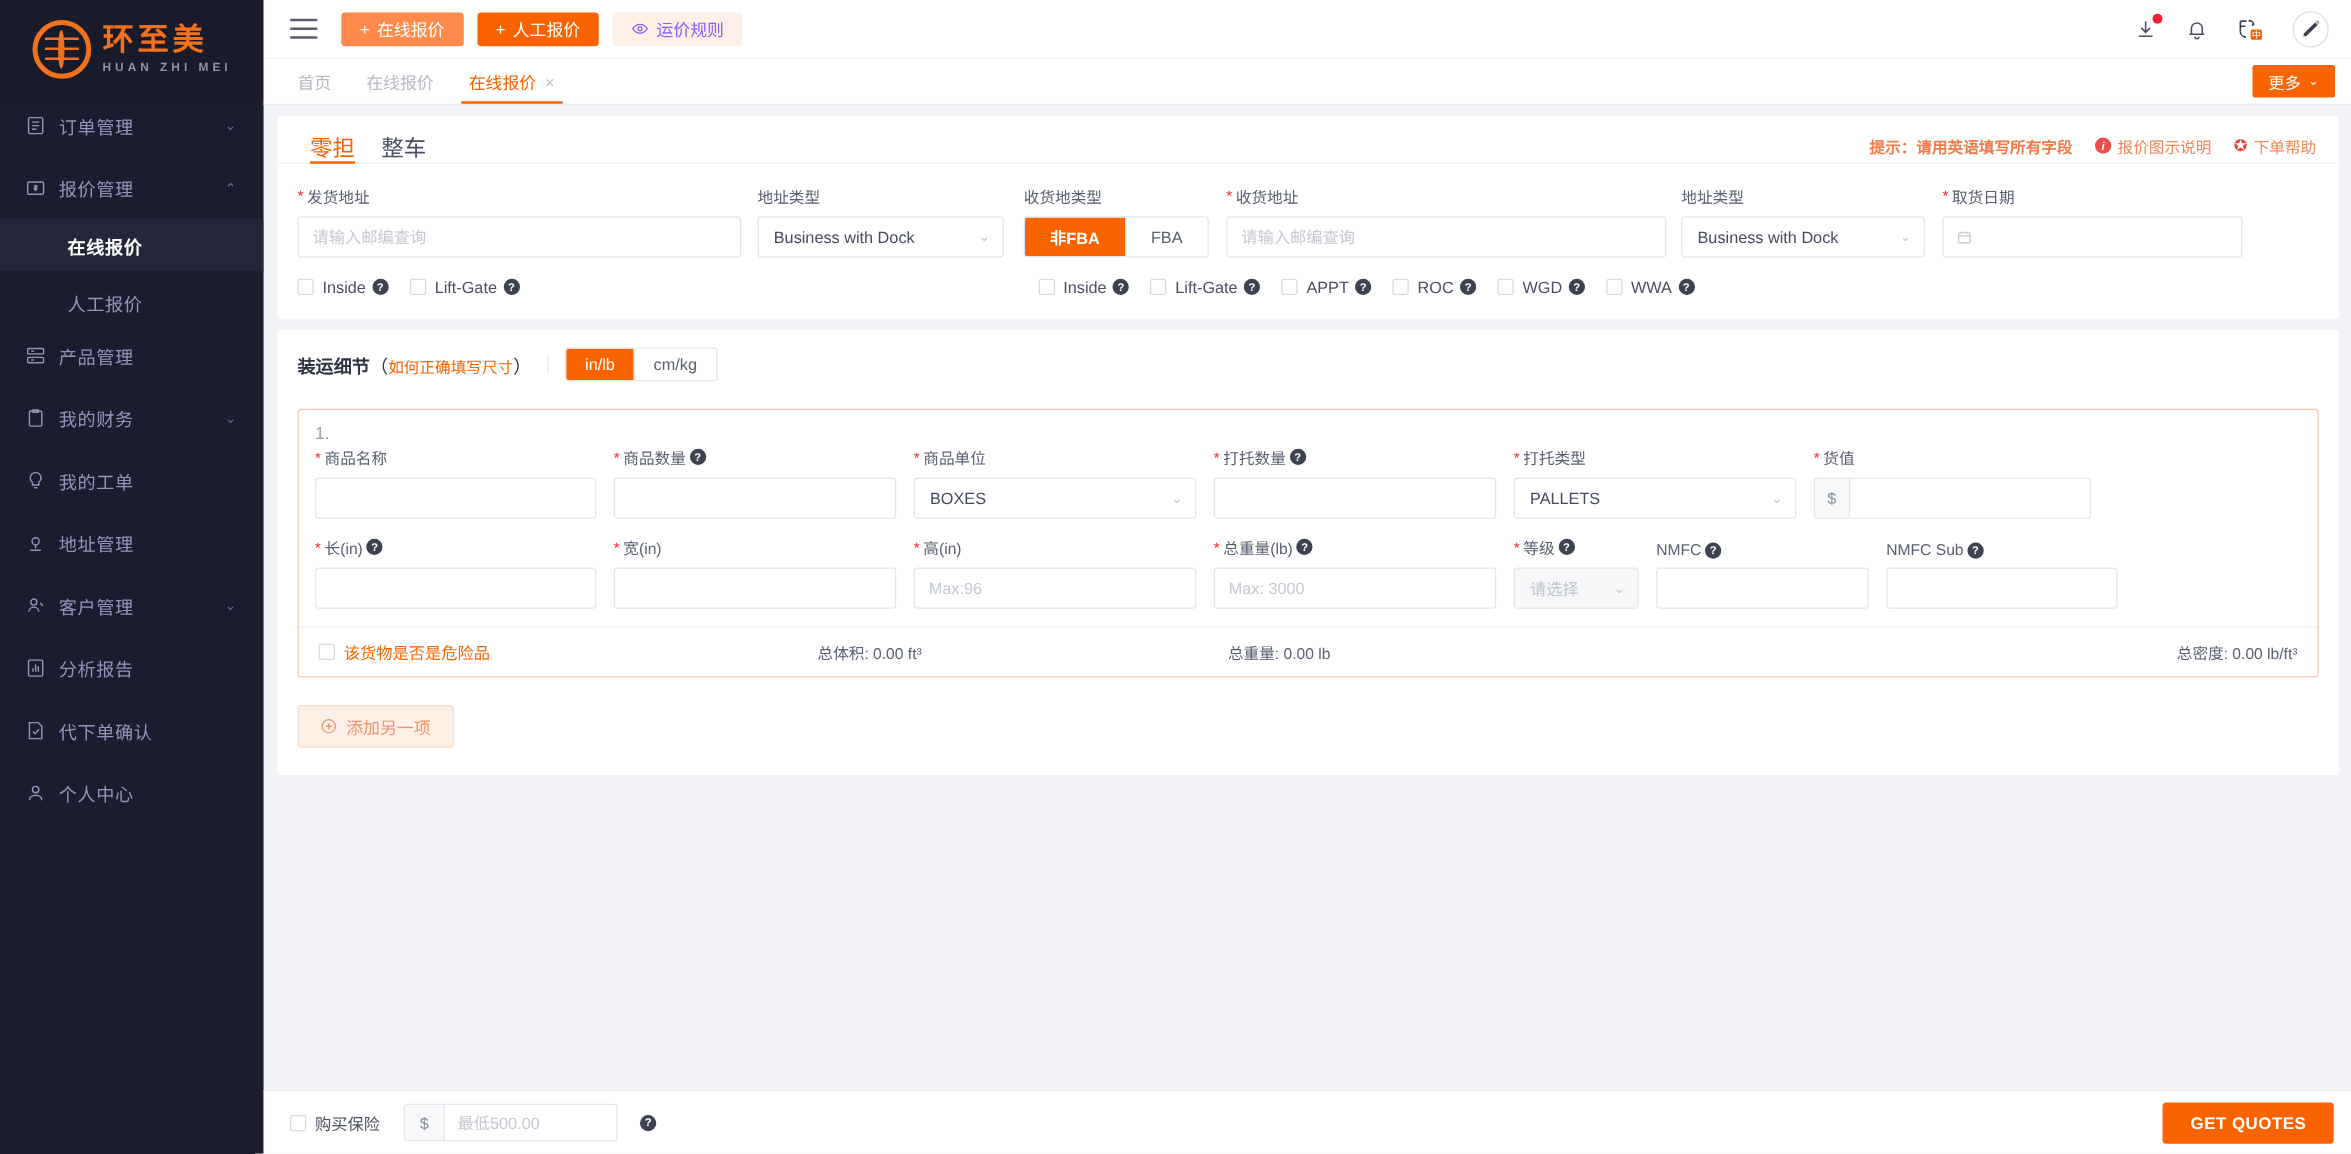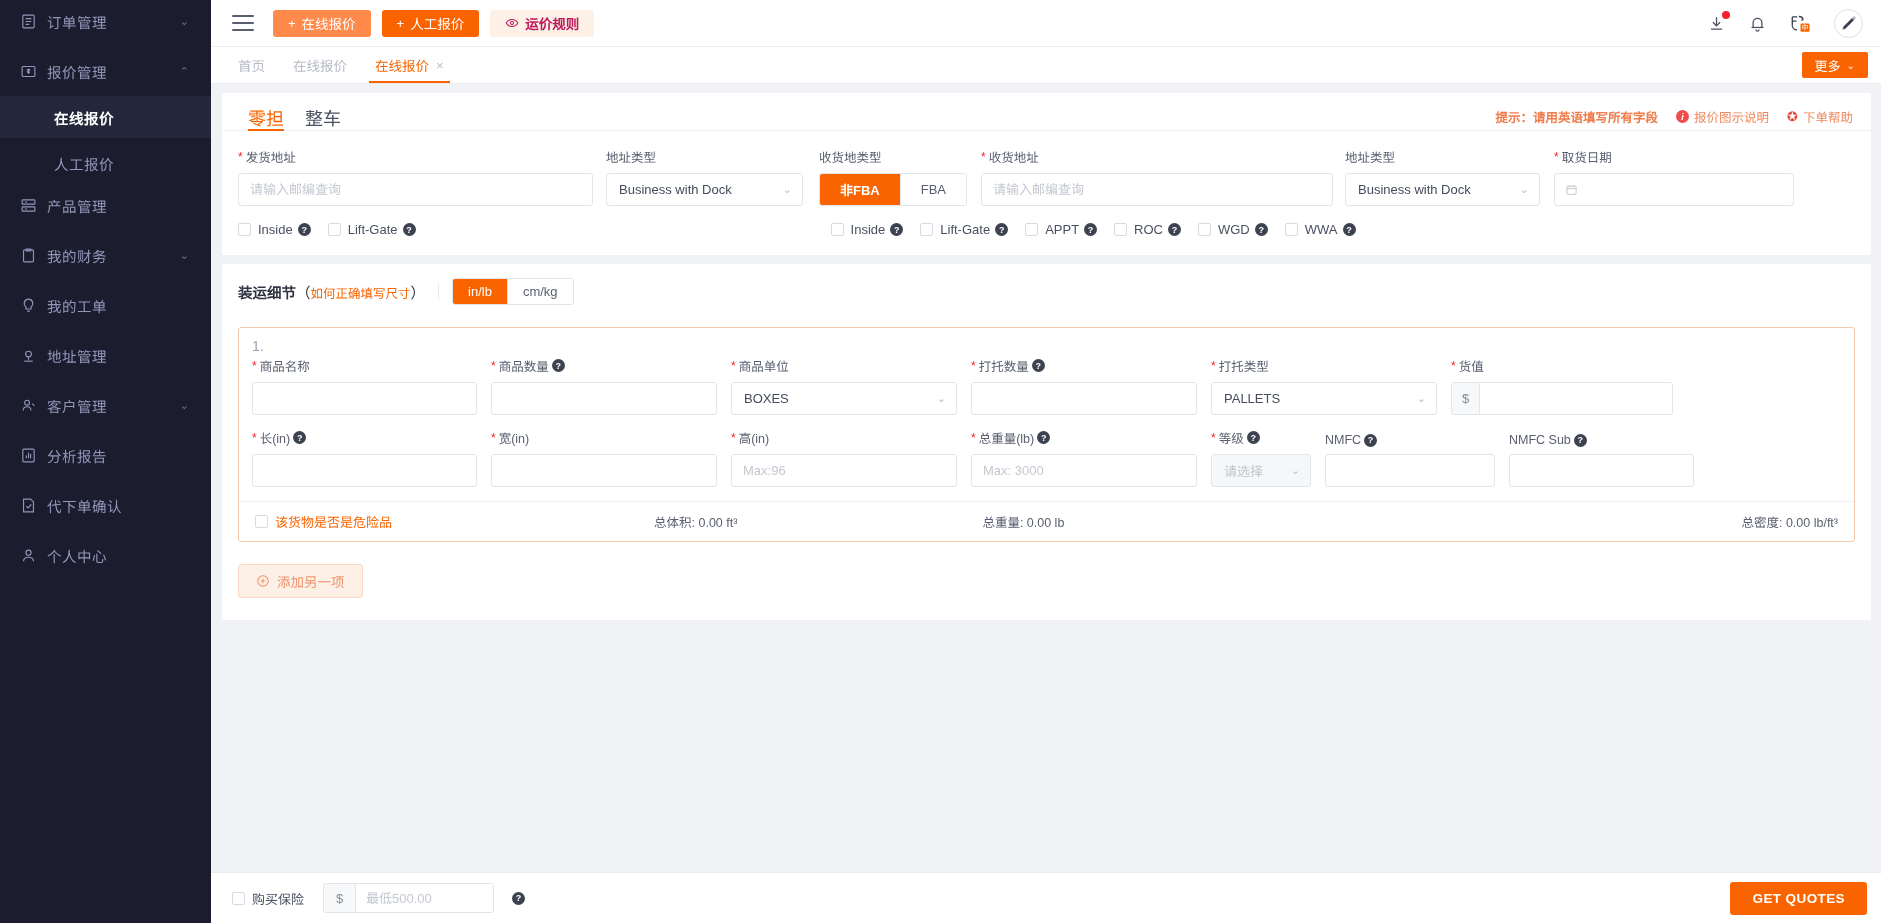--- a/index.html
+++ b/index.html
@@ -108,21 +108,21 @@
   .btn {
     height: 27px; border-radius: 3px; border: none;
     font-size: 13.5px; cursor: pointer;
     display: inline-flex; align-items: center; justify-content: center;
     gap: 6px; padding: 0 15px;
     font-family: inherit;
     white-space: nowrap;
   }
   .btn-light-orange { background: #ff8a4c; color: #fff; margin-right: 11px; }
   .btn-orange { background: #fa6400; color: #fff; margin-right: 11px; }
-  .btn-ghost { background: #fdf0e6; color: #be185d; font-weight: bold; }
+  .btn-ghost { background: #fdf0e6; color: #8b5cf6; }
   .btn .plus { font-size: 13px; line-height: 1; }
 
   .topbar-right { margin-left: auto; display: flex; align-items: center; gap: 22px; }
   .ticon { position: relative; cursor: pointer; color: #4a4f63; display: flex; align-items: center; }
   .dot {
     position: absolute; top: -3px; right: -4px;
     width: 8px; height: 8px; border-radius: 50%; background: #f5222d;
   }
   .avatar {
     width: 29px; height: 29px; border-radius: 50%;
@@ -347,20 +347,27 @@
     font-family: inherit; letter-spacing: .4px;
   }
   svg { display: block; }
 </style>
 </head>
 <body>
 
 <div class="app">
 
   <aside class="sidebar">
+    <div class="logo-box">
+      <div class="logo-mark"></div>
+      <div class="logo-text">
+        <div class="logo-cn">环至美</div>
+        <div class="logo-en">HUAN ZHI MEI</div>
+      </div>
+    </div>
 
     <nav class="nav">
 
       <div class="nav-item">
         <span class="ic">
           <svg width="17" height="17" viewBox="0 0 24 24" fill="none" stroke="currentColor" stroke-width="1.6">
             <rect x="4" y="3" width="16" height="18" rx="1.5"></rect>
               <path d="M8 8h8M8 12h8M8 16h5"></path>
           </svg>
         </span>

